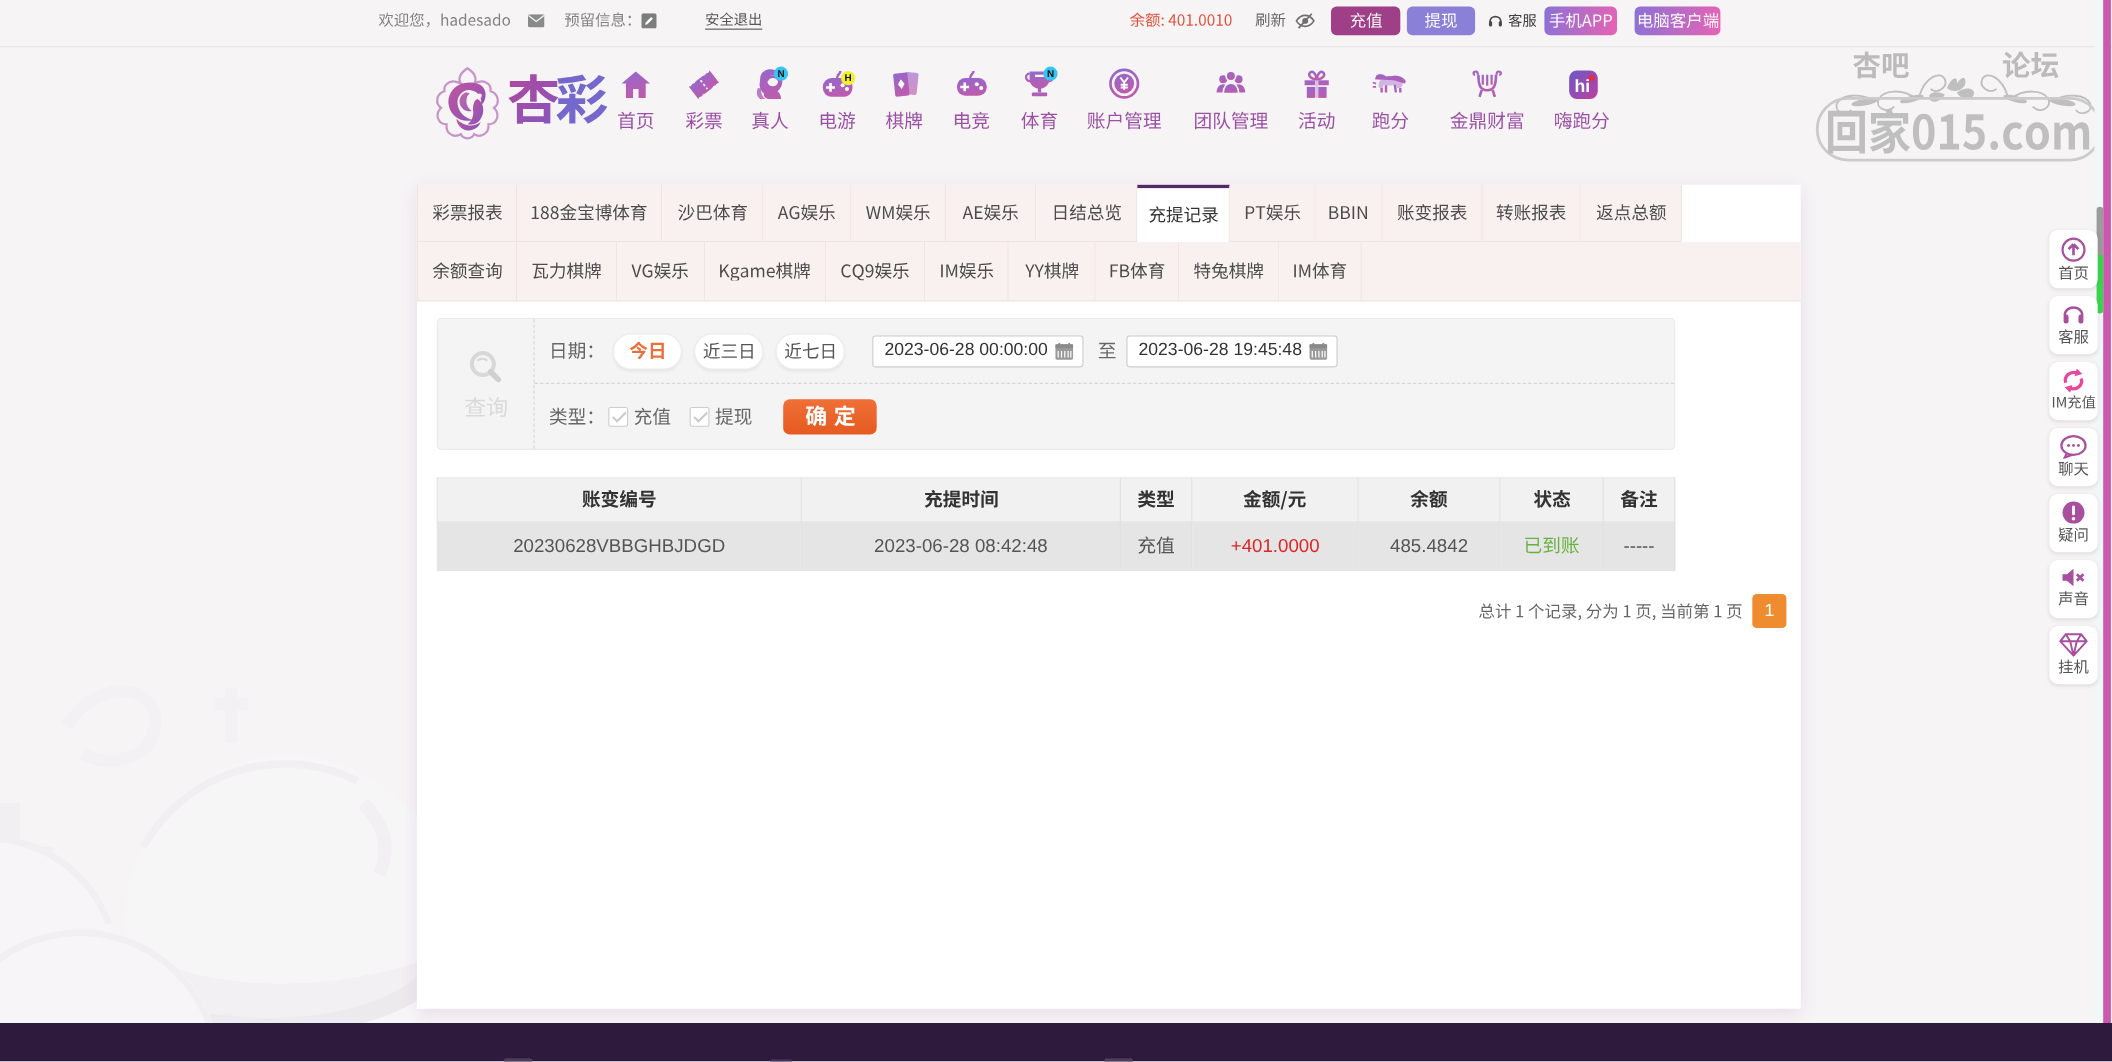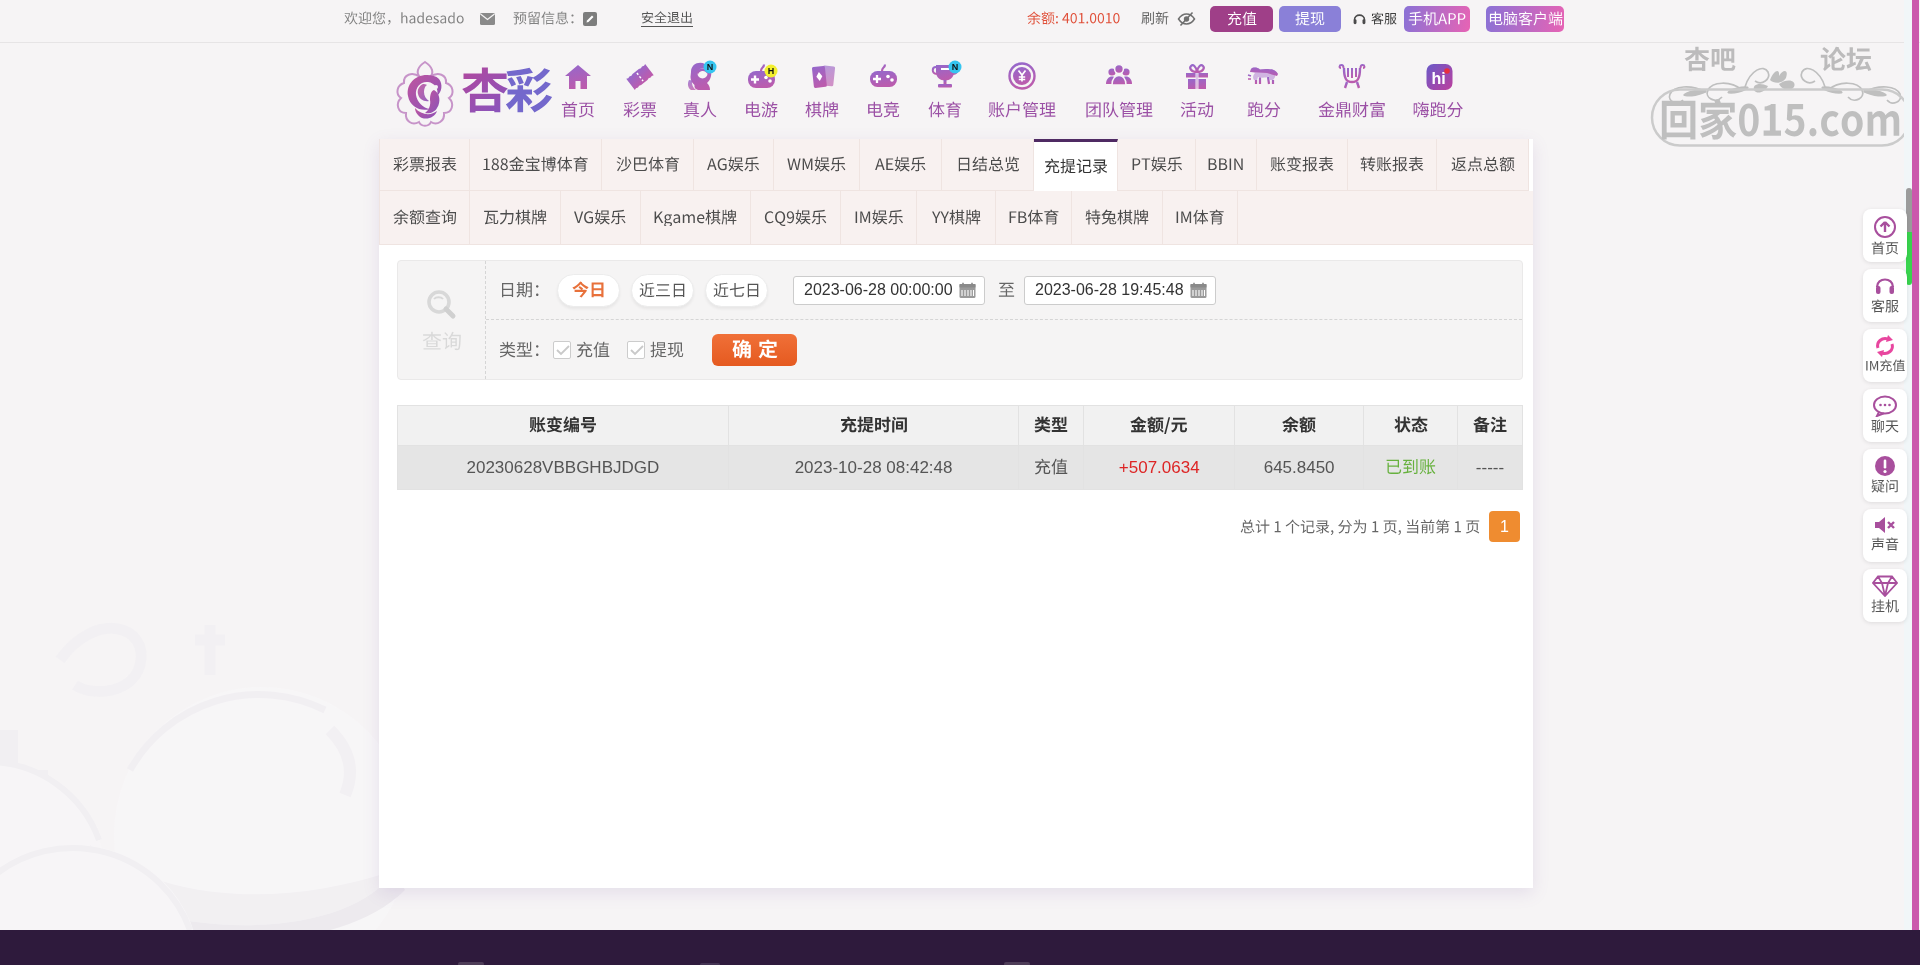--- a/index.html
+++ b/index.html
@@ -5,21 +5,21 @@
 body{font-family:"Liberation Sans",sans-serif;background:#f6f4f5;position:relative}
 .abs{position:absolute}
 svg{display:block}
 #topbar{position:absolute;left:0;top:0;width:1920px;height:43px;border-bottom:1px solid #e6e4e5}
 #tbl-left{position:absolute;left:344px;top:5px;height:27px;display:flex;align-items:center}
 #tbl-right{position:absolute;right:356px;top:5px;height:27px;display:flex;align-items:center}
 .tbtn{height:26px;border-radius:5px;display:flex;align-items:center;justify-content:center}
 #nav{position:absolute;top:0;left:0}
 .navitem{position:absolute;top:60px;transform:translateX(-50%);display:flex;flex-direction:column;align-items:center}
 .navitem span{display:block;margin-top:7px;line-height:0}
-#panel{position:absolute;left:379px;top:139px;width:1154px;height:749px;background:#fff;box-shadow:0 5px 16px rgba(130,90,170,.14)}
+#panel{position:absolute;left:379px;top:168px;width:1258px;height:749px;background:#fff;box-shadow:0 5px 16px rgba(130,90,170,.14)}
 .tabrow{display:flex}
 .tab{display:flex;align-items:center;justify-content:center;background:#f8f1f0;border-right:1px solid #efe4e1;border-bottom:1px solid #efe4e1;height:52px}
 .tab.first{border-left:1px solid #efe4e1}
 .tab.active{background:#fff;border-top:3px solid #4f2a63;border-bottom:none}
 .tab.rest{flex:1}
 #filter{position:absolute;left:18px;top:121px;width:1126px;height:120px;background:#f5f4f4;border:1px solid #eae9e9;border-radius:4px}
 #fleft{position:absolute;left:0;top:0;width:88px;height:118px;border-right:1px dashed #d5d5d5;display:flex;flex-direction:column;align-items:center;justify-content:center}
 #frow1{position:absolute;left:88px;top:0;width:1036px;height:59px;border-bottom:1px dashed #d5d5d5;display:flex;align-items:center}
 #frow2{position:absolute;left:88px;top:60px;width:1036px;height:58px;display:flex;align-items:center}
 .pill{height:33px;border-radius:17px;background:#fff;border:1px solid #ececec;box-shadow:0 2px 3px rgba(0,0,0,.06);display:flex;align-items:center;justify-content:center}
@@ -658,30 +658,30 @@
 <th>
             <div style="display:flex;justify-content:center">
               <svg width="34" height="19" viewBox="0 0 34 19">
                 <path fill="#333" d="M10.9 3.7C10.2 4.3 9.4 4.8 8.4 5.3C7.4 4.8 6.5 4.3 5.8 3.7L5.9 3.7ZM6.1 0.5C5.2 1.9 3.5 3.4 1 4.5C1.4 4.8 2.1 5.5 2.4 6C3.1 5.7 3.7 5.3 4.3 4.9C4.9 5.4 5.5 5.8 6.1 6.2C4.3 6.8 2.3 7.1 0.3 7.4C0.6 7.8 1 8.7 1.2 9.3L2.5 9.1V16.5H4.6V16H12.1V16.5H14.3V9H3C4.9 8.6 6.8 8.1 8.4 7.3C10.6 8.2 13 8.8 15.5 9.1C15.8 8.5 16.3 7.6 16.8 7.2C14.6 7 12.6 6.6 10.7 6.1C12.2 5.2 13.4 4 14.2 2.6L12.9 1.8L12.5 1.9H7.5C7.8 1.6 8.1 1.3 8.3 0.9ZM4.6 13.2H7.4V14.3H4.6ZM4.6 11.6V10.7H7.4V11.6ZM12.1 13.2V14.3H9.5V13.2ZM12.1 11.6H9.5V10.7H12.1Z M18.5 2.2C19.6 2.8 21 3.6 21.7 4.2L22.9 2.5C22.2 2 20.7 1.2 19.7 0.8ZM17.6 7C18.6 7.5 20.1 8.3 20.8 8.8L21.9 7.1C21.2 6.6 19.7 5.9 18.7 5.5ZM18.1 15 19.8 16.4C20.8 14.7 21.9 12.8 22.8 11L21.3 9.6C20.3 11.6 19 13.7 18.1 15ZM26.3 1.1C26.8 1.9 27.2 3 27.5 3.7H22.9V5.7H27V8.7H23.6V10.6H27V14.1H22.4V16H33.5V14.1H29.2V10.6H32.4V8.7H29.2V5.7H33V3.7H27.9L29.5 3.1C29.3 2.4 28.7 1.3 28.2 0.5Z"></path>
               </svg>
             </div>
           </th>
 </tr>
 <tr style="height:44px;background:#e5e5e5;font-size:17px;color:#555">
 <td style="text-align:center">20230628VBBGHBJDGD</td>
-<td style="text-align:center">2023-10-28 08:42:48</td>
+<td style="text-align:center">2023-06-28 08:42:48</td>
 <td>
             <div style="display:flex;justify-content:center">
               <svg width="34" height="19" viewBox="0 0 34 19">
                 <path fill="#555" d="M2.6 9.8C3 9.7 3.5 9.6 5.8 9.4C5.5 12.4 4.7 14.3 0.9 15.3C1.2 15.5 1.6 16.1 1.7 16.4C5.9 15.2 6.9 12.9 7.2 9.4L9.7 9.2V14.1C9.7 15.5 10.2 16 11.7 16C12.1 16 14 16 14.3 16C15.8 16 16.1 15.3 16.3 12.6C15.9 12.5 15.4 12.3 15.1 12C15 14.4 14.9 14.7 14.2 14.7C13.8 14.7 12.2 14.7 11.9 14.7C11.2 14.7 11.1 14.6 11.1 14.1V9.2L13.5 9C13.9 9.5 14.2 9.9 14.5 10.2L15.6 9.5C14.7 8.3 12.8 6.5 11.2 5.3L10.2 5.9C10.9 6.5 11.7 7.2 12.4 7.9L4.4 8.3C5.5 7.3 6.6 6 7.6 4.7H15.9V3.4H1.1V4.7H5.8C4.8 6.1 3.7 7.3 3.3 7.7C2.8 8.1 2.4 8.4 2.1 8.5C2.3 8.9 2.5 9.5 2.6 9.8ZM7.2 1C7.7 1.8 8.3 2.8 8.6 3.4L9.9 3C9.6 2.4 9 1.4 8.5 0.7Z M27.2 0.7C27.1 1.2 27 1.8 27 2.5H22.6V3.6H26.8C26.7 4.2 26.6 4.7 26.4 5.2H23.5V14.8H21.9V15.9H33.3V14.8H31.8V5.2H27.6C27.7 4.7 27.9 4.2 28 3.6H32.8V2.5H28.2L28.5 0.8ZM24.6 14.8V13.4H30.6V14.8ZM24.6 8.6H30.6V10H24.6ZM24.6 7.6V6.2H30.6V7.6ZM24.6 10.9H30.6V12.4H24.6ZM21.5 0.7C20.6 3.3 19.1 5.9 17.5 7.5C17.8 7.8 18.1 8.5 18.3 8.8C18.8 8.2 19.2 7.6 19.7 6.9V16.4H20.9V5C21.6 3.8 22.2 2.4 22.7 1.1Z"></path>
               </svg>
             </div>
           </td>
-<td style="text-align:center;color:#dd2525">+507.0634</td>
-<td style="text-align:center">645.8450</td>
+<td style="text-align:center;color:#dd2525">+401.0000</td>
+<td style="text-align:center">485.4842</td>
 <td>
             <div style="display:flex;justify-content:center">
               <svg width="51" height="19" viewBox="0 0 51 19">
                 <path fill="#67b13e" d="M1.6 1.8V3H12.7V7.5H3.8V4.7H2.5V13.3C2.5 15.4 3.3 15.9 6.1 15.9C6.7 15.9 11.8 15.9 12.5 15.9C15.3 15.9 15.9 14.9 16.2 11.8C15.8 11.8 15.2 11.5 14.9 11.3C14.7 14 14.4 14.6 12.5 14.6C11.4 14.6 6.9 14.6 6 14.6C4.2 14.6 3.8 14.4 3.8 13.3V8.8H12.7V9.6H14V1.8Z M27.9 2.2V12.5H29.1V2.2ZM31.3 1V14.4C31.3 14.7 31.2 14.7 30.9 14.7C30.6 14.8 29.7 14.8 28.7 14.7C28.9 15.1 29.1 15.6 29.1 16C30.4 16 31.3 16 31.8 15.7C32.3 15.5 32.5 15.2 32.5 14.4V1ZM18.1 14.3 18.3 15.5C20.6 15.1 23.8 14.5 26.8 13.9L26.8 12.7L23.2 13.4V10.7H26.6V9.6H23.2V7.8H22V9.6H18.6V10.7H22V13.6ZM19 7.5C19.4 7.3 20.1 7.3 25.4 6.8C25.6 7.2 25.8 7.5 26 7.8L26.9 7.2C26.5 6.2 25.3 4.7 24.4 3.5L23.4 4.1C23.9 4.6 24.3 5.2 24.7 5.8L20.4 6.1C21.1 5.2 21.8 4.1 22.3 3H26.9V1.8H18.2V3H20.9C20.4 4.2 19.7 5.3 19.4 5.6C19.1 6 18.9 6.3 18.6 6.3C18.8 6.7 18.9 7.3 19 7.5Z M37.6 3.7V8.5C37.6 10.7 37.5 13.8 34.6 15.5C34.9 15.7 35.2 16.1 35.3 16.3C38.3 14.3 38.6 11 38.6 8.5V3.7ZM38.2 12.8C39 13.7 39.9 15 40.3 15.8L41.2 15.1C40.8 14.4 39.8 13.1 39 12.2ZM35.4 1.5V12H36.4V2.6H39.7V11.9H40.8V1.5ZM48.3 1.5C47.4 3.2 46 4.8 44.5 5.9C44.8 6.1 45.2 6.6 45.4 6.8C46.9 5.6 48.5 3.8 49.5 1.8ZM42.5 16.4C42.8 16.2 43.3 16 46.5 14.7C46.5 14.4 46.4 13.9 46.4 13.6L43.9 14.5V8.5H45.3C46.1 11.8 47.5 14.5 49.5 16C49.7 15.7 50.1 15.2 50.4 15C48.5 13.8 47.2 11.3 46.5 8.5H50.1V7.3H43.9V1.1H42.7V7.3H41.2V8.5H42.7V14.3C42.7 15 42.3 15.3 42 15.4C42.2 15.7 42.4 16.2 42.5 16.4Z"></path>
               </svg>
             </div>
           </td>
 <td style="text-align:center">-----</td>
 </tr>
       </tbody>

